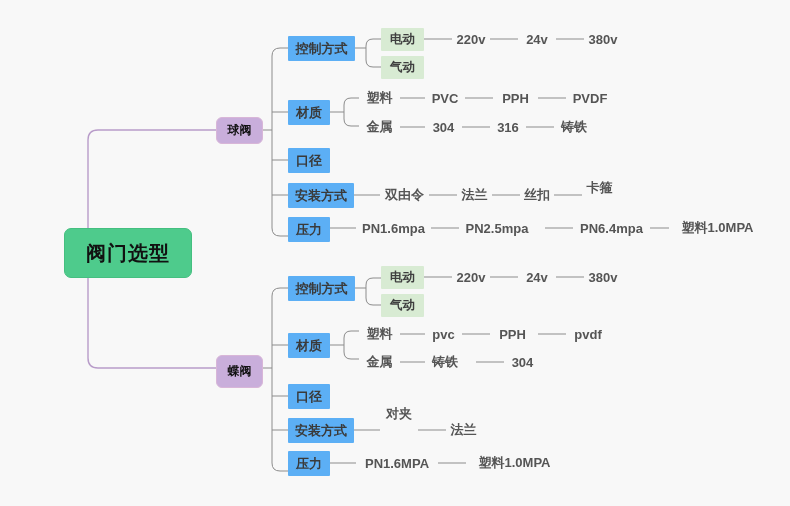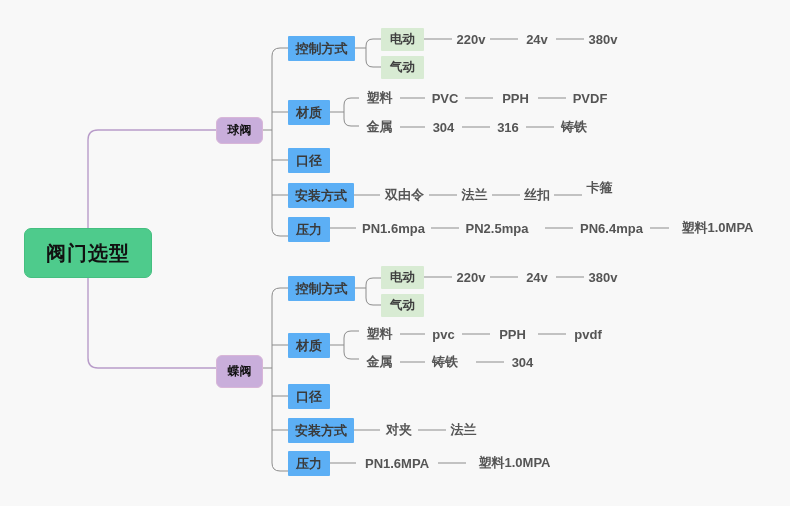--- a/index.html
+++ b/index.html
@@ -17,20 +17,21 @@
 
   .root{
     background:#4ECB8C;
     border:1px solid #45bf80;
     border-radius:7px;
     color:#111;
     font-size:20px;
     font-weight:bold;
     letter-spacing:1px;
     padding:0 14px;
+    margin-left:40px;
   }
   .lvl2{
     background:#C9AEDB;
     border:1px solid #d8b6d8;
     border-radius:6px;
     color:#111;
     font-size:12px;
     font-weight:bold;
     padding:0 10px;
   }
@@ -285,21 +286,21 @@
     <span>304</span>
   </div>
 
   <div class="node lvl3" style="left:288px;top:384px;width:42px;height:25px;">
     <span>口径</span>
   </div>
 
   <div class="node lvl3" style="left:288px;top:418px;width:66px;height:25px;">
     <span>安装方式</span>
   </div>
-  <div class="node plain" style="left:380px;top:420px;width:38px;height:20px;font-family:Liberation Serif, serif;">
+  <div class="node plain" style="left:380px;top:404px;width:38px;height:20px;font-family:Liberation Serif, serif;">
     <span>对夹</span>
   </div>
   <div class="node plain" style="left:446px;top:420px;width:35px;height:20px;">
     <span>法兰</span>
   </div>
 
   <div class="node lvl3" style="left:288px;top:451px;width:42px;height:25px;">
     <span>压力</span>
   </div>
   <div class="node plain" style="left:356px;top:453px;width:82px;height:20px;">

